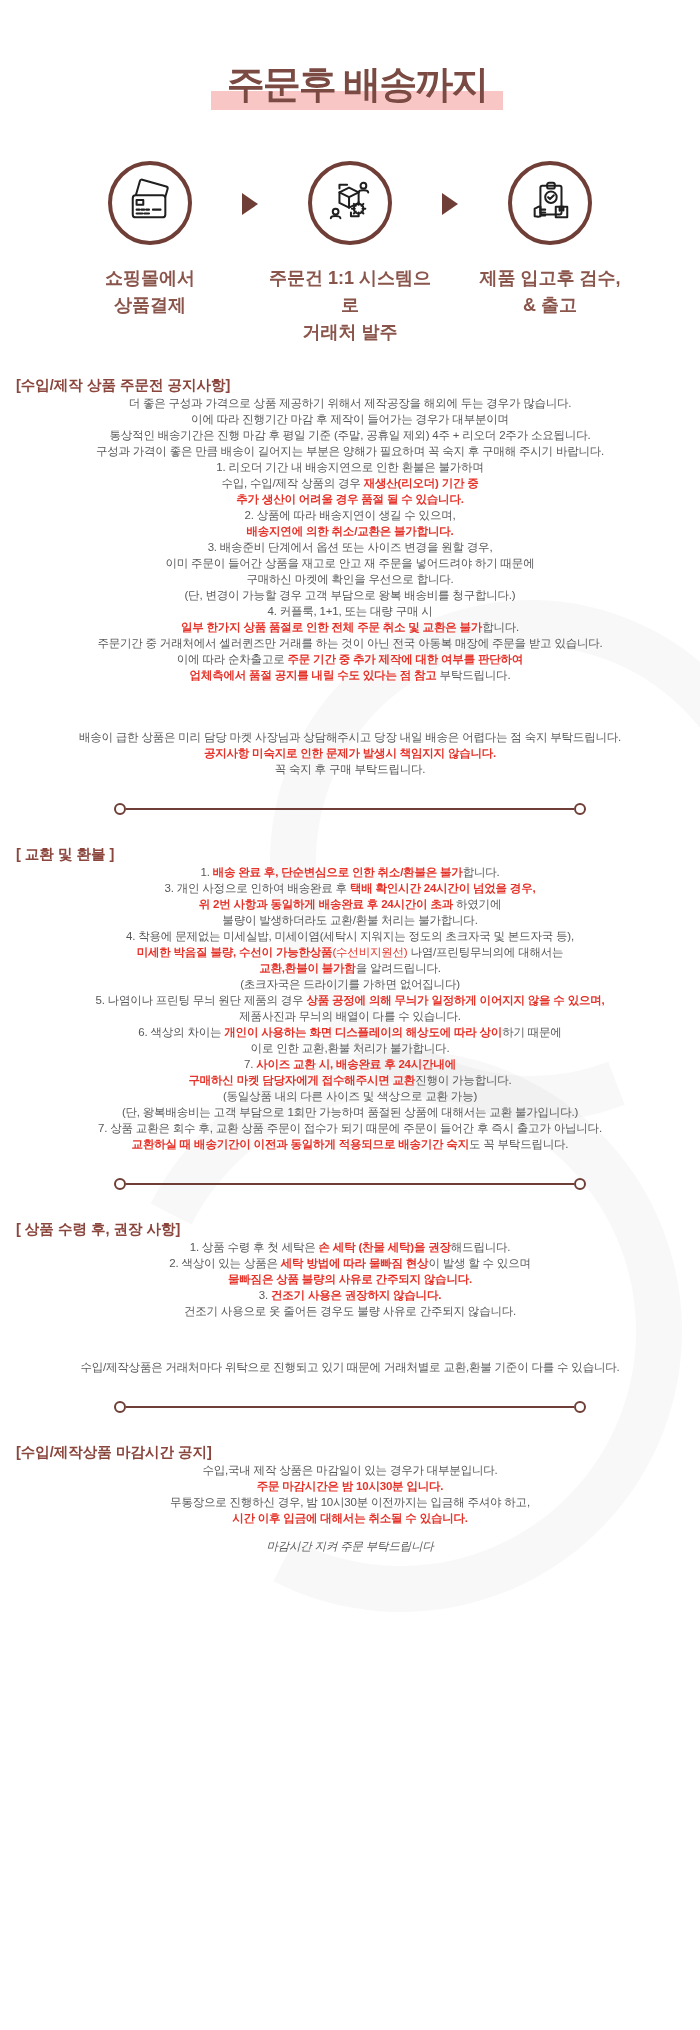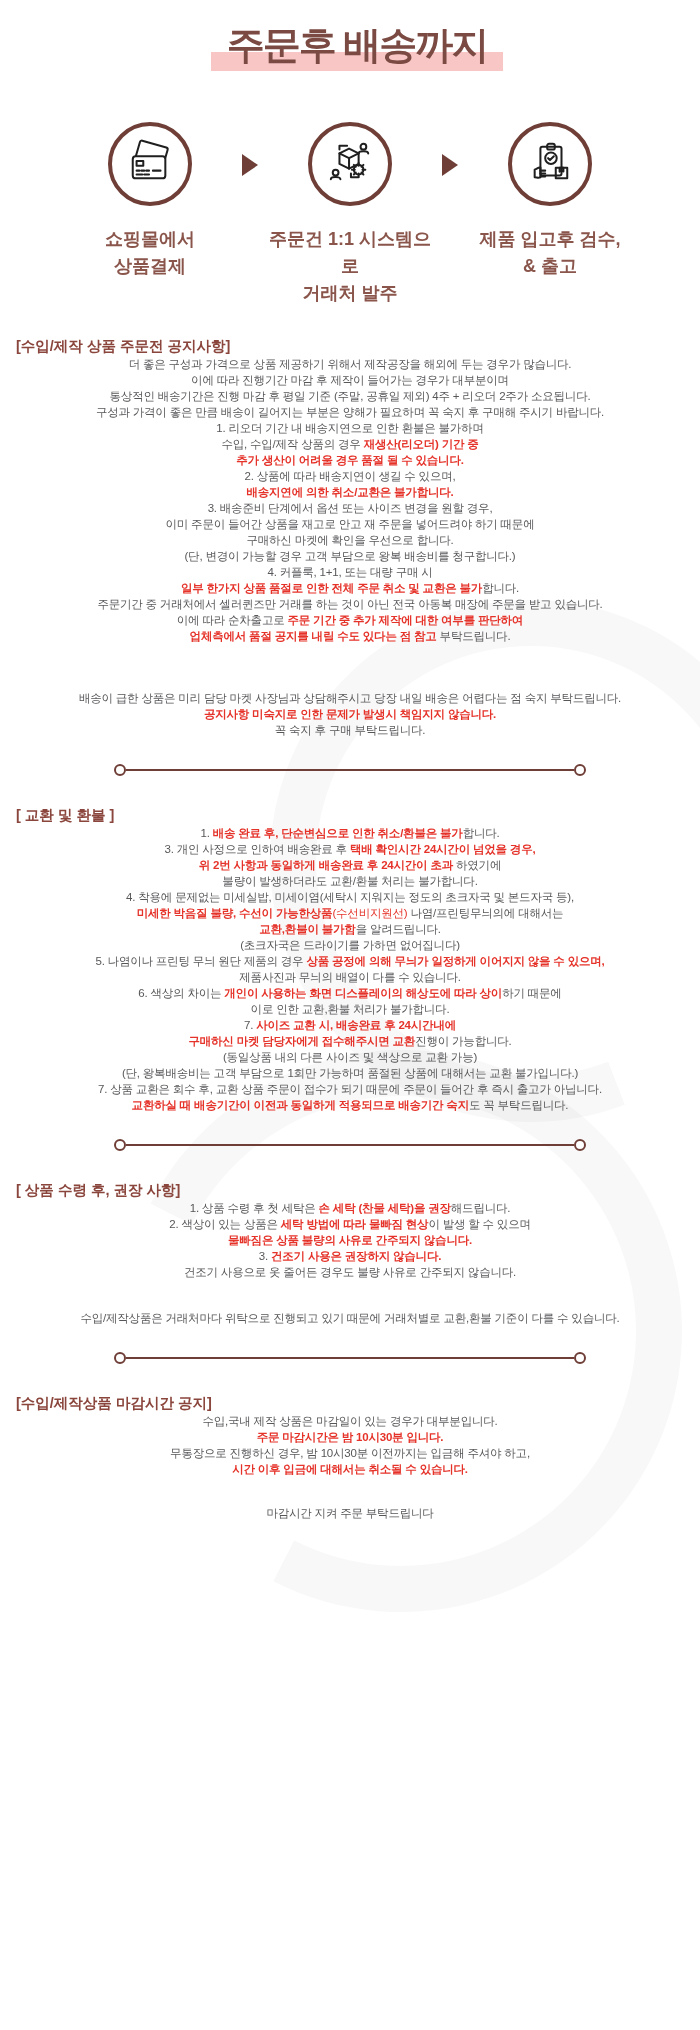--- a/index.html
+++ b/index.html
@@ -15,21 +15,21 @@
   .page{
     width:700px;height:2030px;position:relative;overflow:hidden;background:#fff;
     font-family:"Liberation Sans","DejaVu Sans",sans-serif;color:var(--body);
   }
   
   .wm{position:absolute;border-radius:50%;border:46px solid rgba(120,120,125,0.055);z-index:0;}
   .wm1{width:430px;height:430px;left:270px;top:600px;border-right-color:transparent;transform:rotate(24deg);}
   .wm2{width:470px;height:470px;left:120px;top:1050px;border-left-color:transparent;transform:rotate(-18deg);}
   .content-layer{position:relative;z-index:1;}
 
-  .main-title-wrap{text-align:center;padding-top:24px;margin-left:14px;}
+  .main-title-wrap{text-align:center;padding-top:63px;margin-left:14px;}
   .big-title{
     display:inline-block;font-size:38px;font-weight:800;color:var(--brown);
     letter-spacing:-2px;line-height:1.15;padding:0 16px 4px 16px;
     background:linear-gradient(to bottom, transparent 58%, var(--pink) 58%, var(--pink) 97%, transparent 97%);
   }
 
   .steps{display:flex;justify-content:center;align-items:flex-start;margin-top:50px;}
   .step{width:168px;text-align:center;}
   .step-circle{
     width:84px;height:84px;border:4px solid var(--ring);border-radius:50%;
@@ -229,38 +229,38 @@
             <div class="notice-line"><span class="run-n">1. 상품 수령 후 첫 세탁은 </span><span class="run-r">손 세탁 (찬물 세탁)을 권장</span><span class="run-n">해드립니다.</span></div>
           </div>
           <div class="notice-block">
             <div class="notice-line"><span class="run-n">2. 색상이 있는 상품은 </span><span class="run-r">세탁 방법에 따라 물빠짐 현상</span><span class="run-n">이 발생 할 수 있으며</span></div>
             <div class="notice-line"><span class="run-r">물빠짐은 상품 불량의 사유로 간주되지 않습니다.</span></div>
           </div>
           <div class="notice-block">
             <div class="notice-line"><span class="run-n">3. </span><span class="run-r">건조기 사용은 권장하지 않습니다.</span></div>
             <div class="notice-line"><span class="run-n">건조기 사용으로 옷 줄어든 경우도 불량 사유로 간주되지 않습니다.</span></div>
           </div>
-          <div class="notice-block" style="margin-top: 30px;">
+          <div class="notice-block" style="margin-top: 40px;">
             <div class="notice-line"><span class="run-n">수입/제작상품은 거래처마다 위탁으로 진행되고 있기 때문에 거래처별로 교환,환불 기준이 다를 수 있습니다.</span></div>
           </div>
         </section>
         <div class="divider">
           <span class="dot"></span>
           <span class="line"></span>
           <span class="dot"></span>
         </div>
         <section class="section">
           <h3 class="section-header">[수입/제작상품 마감시간 공지]</h3>
           <div class="notice-block">
             <div class="notice-line"><span class="run-n">수입,국내 제작 상품은 마감일이 있는 경우가 대부분입니다.</span></div>
             <div class="notice-line"><span class="run-r">주문 마감시간은 밤 10시30분 입니다.</span></div>
           </div>
           <div class="notice-block">
             <div class="notice-line"><span class="run-n">무통장으로 진행하신 경우, 밤 10시30분 이전까지는 입금해 주셔야 하고,</span></div>
             <div class="notice-line"><span class="run-r">시간 이후 입금에 대해서는 취소될 수 있습니다.</span></div>
           </div>
-          <div class="notice-block" style="margin-top: 28px;">
+          <div class="notice-block" style="margin-top: 12px; font-style: italic;">
             <div class="notice-line"><span class="run-n">마감시간 지켜 주문 부탁드립니다</span></div>
           </div>
         </section>
       </div>
   </div>
 </div>
 
 </body></html>

